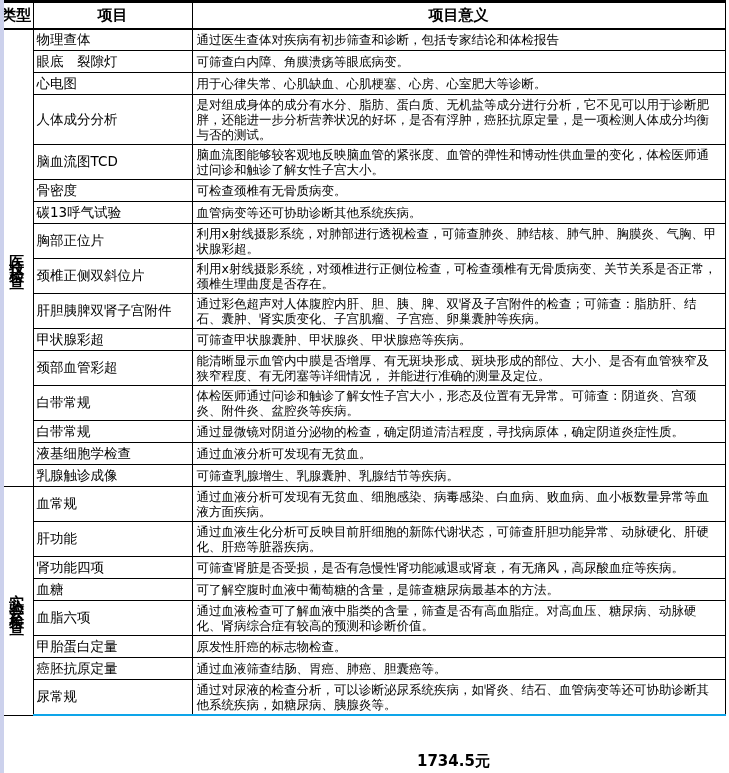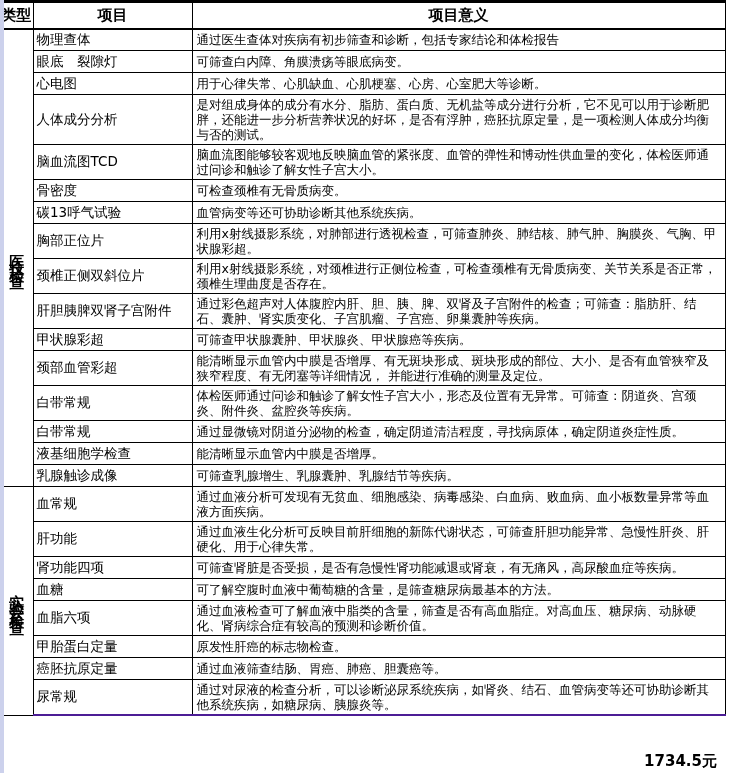--- a/index.html
+++ b/index.html
@@ -39,21 +39,21 @@
   .exam-table th, .exam-table td {
     border: 1px solid #000000;
     padding: 1px 3px;
     vertical-align: middle;
     overflow: hidden;
   }
   
   .exam-table .no-left { border-left: none; }
   
   .exam-table thead th { border-top: 3px solid #000; border-bottom: 2px solid #000; height: 27px; }
-  .exam-table tbody tr:last-child td { border-bottom: 2px solid #4c1d95; }
+  .exam-table tbody tr:last-child td { border-bottom: 2px solid #0ea5e9; }
 
   .exam-table thead th {
     font-weight: bold;
     font-size: 15px;
     text-align: center;
     white-space: nowrap;
     padding: 1px 0;
   }
   td.type-cell {
     text-align: center;
@@ -79,21 +79,20 @@
     font-size: 12.5px;
     line-height: 15px;
     padding: 2px 4px;
     margin-left: 13px;
   }
   .price-line {
     position: absolute;
     right: 12px;
     top: 752px;
     width: 300px;
-    text-align: right;
     font-weight: bold;
     font-size: 15px;
     font-family: "DejaVu Sans", sans-serif;
   }
 </style>
 </head>
 <body>
 
 <div class="screen">
 
@@ -163,34 +162,34 @@
         <tr>
           <td class="item-cell">白带常规</td>
           <td class="meaning-cell">体检医师通过问诊和触诊了解女性子宫大小，形态及位置有无异常。可筛查：阴道炎、宫颈炎、附件炎、盆腔炎等疾病。</td>
         </tr>
         <tr>
           <td class="item-cell">白带常规</td>
           <td class="meaning-cell">通过显微镜对阴道分泌物的检查，确定阴道清洁程度，寻找病原体，确定阴道炎症性质。</td>
         </tr>
         <tr>
           <td class="item-cell">液基细胞学检查</td>
-          <td class="meaning-cell">能清晰显示血管内中膜是否增厚。</td>
+          <td class="meaning-cell">通过血液分析可发现有无贫血。</td>
         </tr>
         <tr>
           <td class="item-cell">乳腺触诊成像</td>
           <td class="meaning-cell">可筛查乳腺增生、乳腺囊肿、乳腺结节等疾病。</td>
         </tr>
         <tr>
           <td class="type-cell no-left" rowspan="8"><span class="vertical-label">实验室检查</span></td>
           <td class="item-cell">血常规</td>
           <td class="meaning-cell">通过血液分析可发现有无贫血、细胞感染、病毒感染、白血病、败血病、血小板数量异常等血液方面疾病。</td>
         </tr>
         <tr>
           <td class="item-cell">肝功能</td>
-          <td class="meaning-cell">通过血液生化分析可反映目前肝细胞的新陈代谢状态，可筛查肝胆功能异常、急慢性肝炎、肝硬化、用于心律失常。</td>
+          <td class="meaning-cell">通过血液生化分析可反映目前肝细胞的新陈代谢状态，可筛查肝胆功能异常、动脉硬化、肝硬化、肝癌等脏器疾病。</td>
         </tr>
         <tr>
           <td class="item-cell">肾功能四项</td>
           <td class="meaning-cell">可筛查肾脏是否受损，是否有急慢性肾功能减退或肾衰，有无痛风，高尿酸血症等疾病。</td>
         </tr>
         <tr>
           <td class="item-cell">血糖</td>
           <td class="meaning-cell">可了解空腹时血液中葡萄糖的含量，是筛查糖尿病最基本的方法。</td>
         </tr>
         <tr>

